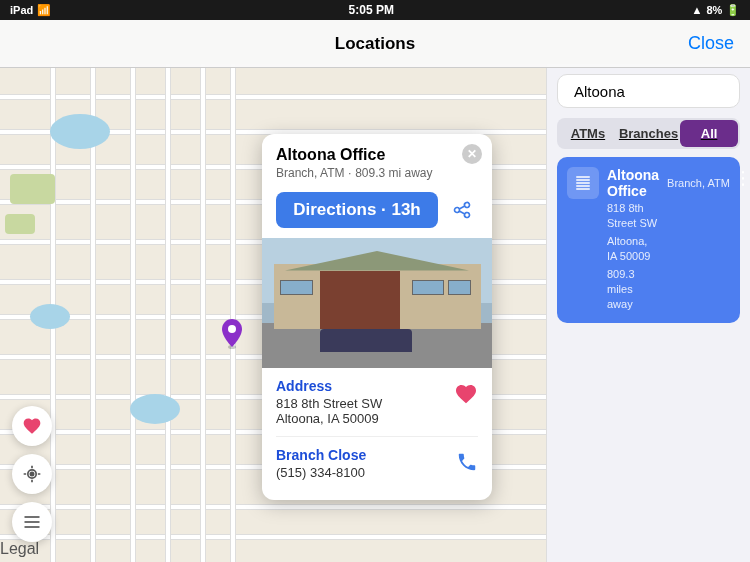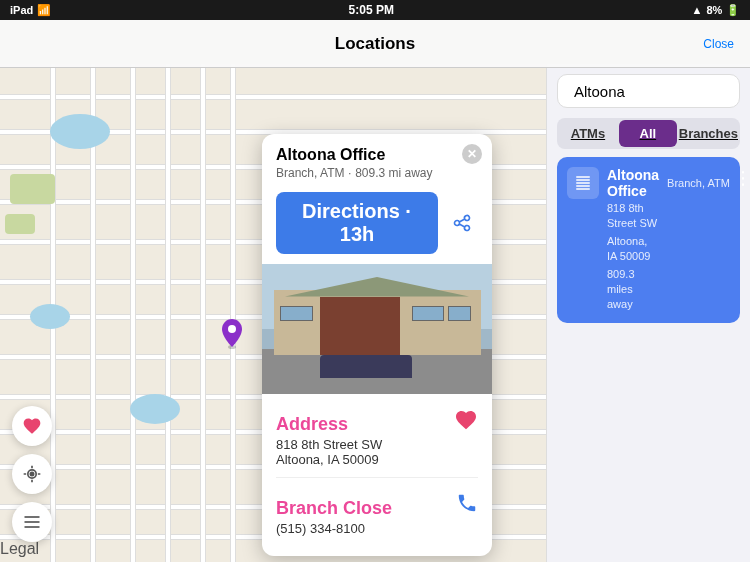--- a/index.html
+++ b/index.html
@@ -17,21 +17,21 @@
     .status-right { display: flex; align-items: center; gap: 4px; font-size: 11px; }
 
     
     .nav-bar {
       position: absolute; top: 20px; left: 0; right: 0; height: 48px;
       background: rgba(249,249,249,0.95); border-bottom: 1px solid #ccc;
       display: flex; align-items: center; justify-content: center; z-index: 100;
     }
     .nav-title { font-size: 17px; font-weight: 600; color: #000; }
     .nav-close {
-      position: absolute; right: 16px; font-size: 12px; color: #007AFF; cursor: pointer;
+      position: absolute; right: 16px; font-size: 18px; color: #007AFF; cursor: pointer;
     }
 
     
     .map-area {
       position: absolute; top: 64px; left: 0; right: 0; bottom: 0;
       background: #f0ebe0; overflow: hidden;
     }
 
     
     .map-roads {
@@ -66,36 +66,36 @@
     .popup-close {
       position: absolute; top: 10px; right: 10px; width: 20px; height: 20px;
       background: #ccc; border-radius: 50%; display: flex; align-items: center;
       justify-content: center; cursor: pointer; font-size: 12px; color: #fff; font-weight: 700;
     }
     .popup-actions {
       padding: 4px 14px 10px 14px; display: flex; align-items: center; gap: 8px;
     }
     .directions-btn {
       background: #3d7be8; color: #fff; border: none; border-radius: 8px;
-      padding: 8px 14px; font-size: 20px; font-weight: 600; cursor: pointer; flex: 1;
+      padding: 8px 14px; font-size: 17px; font-weight: 600; cursor: pointer; flex: 1;
     }
     .share-btn {
       width: 32px; height: 32px; background: none; border: none;
       display: flex; align-items: center; justify-content: center; cursor: pointer;
     }
     .popup-image {
       width: 100%; height: 130px; background: #b0a898; overflow: hidden;
     }
     .popup-details { padding: 0 14px 10px 14px; }
     .detail-row {
       padding: 10px 0; border-bottom: 1px solid #eee; display: flex;
       align-items: flex-start; justify-content: space-between;
     }
     .detail-row:last-child { border-bottom: none; }
-    .detail-label { font-size: 18px; font-weight: 700; color: #ec4899; margin-bottom: 2px; margin-top: 10px; }
+    .detail-label { font-size: 14px; font-weight: 700; color: #1d4ed8; margin-bottom: 2px; }
     .detail-value { font-size: 13px; color: #333; }
     .detail-icon { margin-top: 4px; }
 
     
     .right-panel {
       position: absolute; top: 64px; right: 0; width: 204px; bottom: 0;
       background: #f2f2f7; z-index: 40; border-left: 1px solid #ddd;
     }
     .search-bar-container {
       padding: 10px; background: #f2f2f7;
@@ -322,22 +322,22 @@
         <circle cx="11" cy="11" r="7"></circle>
         <line x1="21" y1="21" x2="16.65" y2="16.65"></line>
       </svg>
       <input type="text" value="Altoona" style="">
       <div class="search-clear">✕</div>
     </div>
   </div>
 
   <div class="filter-tabs">
     <div class="filter-tab inactive">ATMs</div>
+    <div class="filter-tab inactive">Branches</div>
     <div class="filter-tab active">All</div>
-    <div class="filter-tab inactive">Branches</div>
   </div>
 
   <div class="result-item">
     <div class="result-icon-wrap">
       <svg width="18" height="18" viewBox="0 0 24 24" fill="white">
         <path d="M3 21h18v-2H3v2zm0-4h18v-2H3v2zm0-4h18v-2H3v2zm0-4h18V7H3v2zm0-6v2h18V3H3z"></path>
       </svg>
     </div>
     <div class="result-info">
       <div class="result-title">Altoona Office</div>

